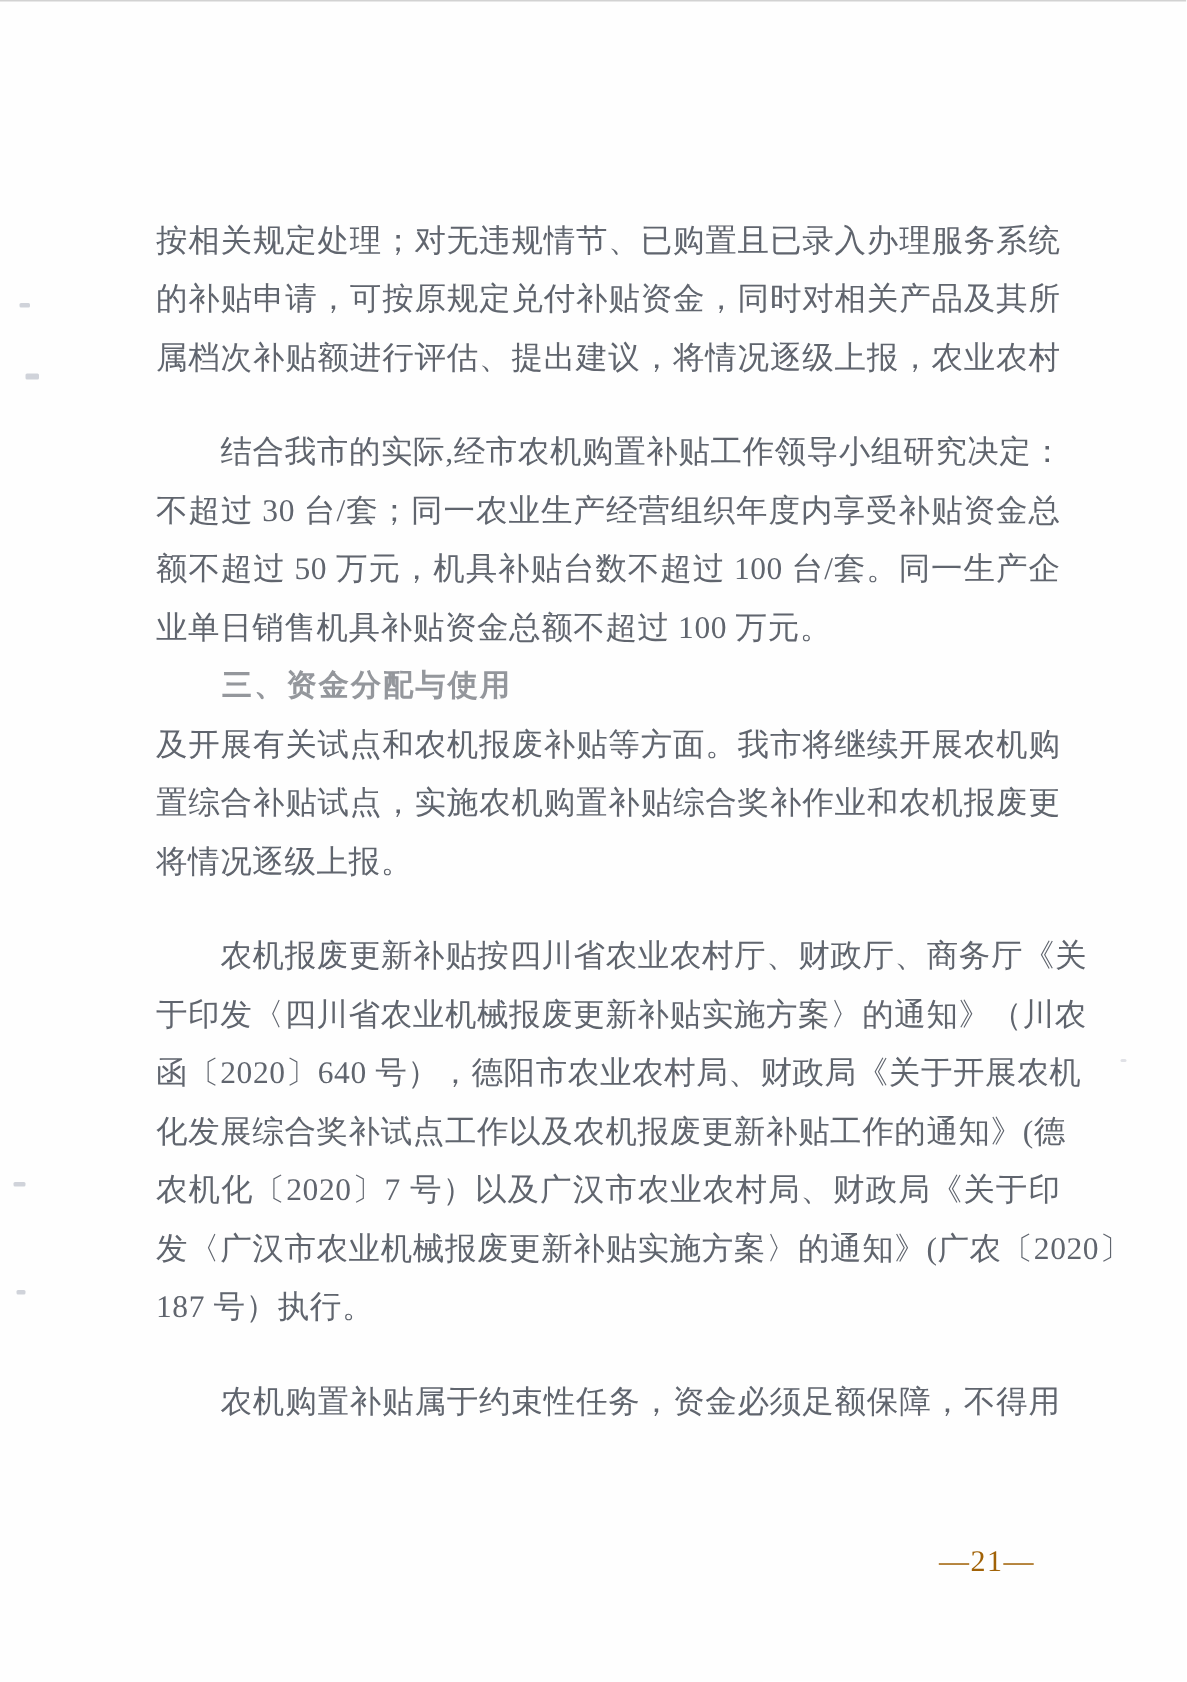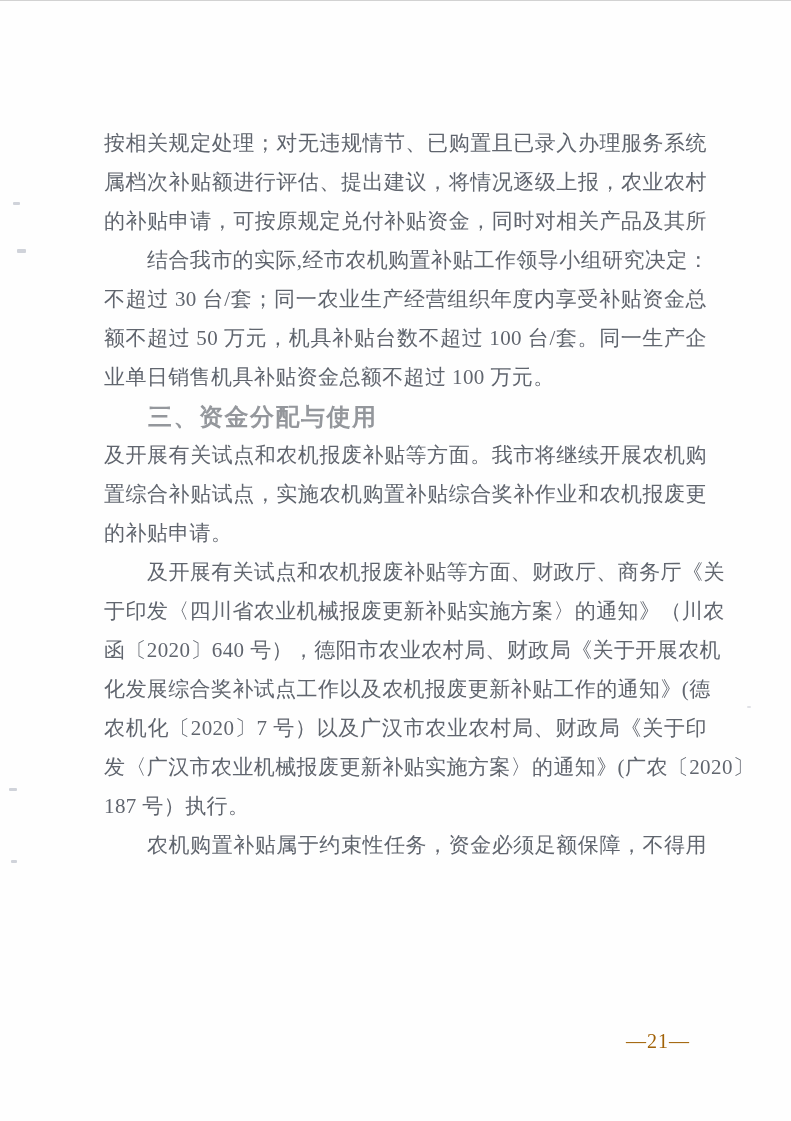--- a/index.html
+++ b/index.html
@@ -17,47 +17,48 @@
   }
   .scan-topline {
     position: absolute;
     top: 0; left: 0;
     width: 791px;
     height: 1px;
     background: #d2d2d2;
   }
   .text-block {
     position: absolute;
-    top: 124px;
+    top: 141px;
     left: 104px;
     width: 603px;
     color: #60656e;
   }
   .para { margin: 0; padding: 0; }
   .line {
     font-size: 21px;
     line-height: 39px;
     height: 39px;
     letter-spacing: 0.4px;
     text-align: justify;
     text-align-last: left;
     white-space: nowrap;
   }
   .line.j {
     text-align-last: justify;
   }
   .line.ind {
     text-indent: 43px;
+    margin-top: 24px;
   }
   .heading {
     margin: 0;
     padding: 0 0 0 44px;
     font-family: "Liberation Sans", "DejaVu Sans", sans-serif;
     font-weight: bold;
-    font-size: 24px;
+    font-size: 20px;
     line-height: 39px;
     height: 39px;
     letter-spacing: 1.5px;
     color: #94979c;
   }
   .page-number {
     position: absolute;
     top: 1029px;
     left: 626px;
     font-size: 20px;
@@ -82,41 +83,41 @@
 <body>
 
 <div class="page">
 
   <div class="scan-topline"></div>
 
   <div class="text-block">
 
     <div class="para">
       <div class="line j">按相关规定处理；对无违规情节、已购置且已录入办理服务系统</div>
+      <div class="line j">的补贴申请，可按原规定兑付补贴资金，同时对相关产品及其所</div>
       <div class="line j">属档次补贴额进行评估、提出建议，将情况逐级上报，农业农村</div>
-      <div class="line j">的补贴申请，可按原规定兑付补贴资金，同时对相关产品及其所</div>
     </div>
 
     <div class="para">
       <div class="line j ind">结合我市的实际,经市农机购置补贴工作领导小组研究决定：</div>
       <div class="line j">不超过 30 台/套；同一农业生产经营组织年度内享受补贴资金总</div>
       <div class="line j">额不超过 50 万元，机具补贴台数不超过 100 台/套。同一生产企</div>
       <div class="line">业单日销售机具补贴资金总额不超过 100 万元。</div>
     </div>
 
     <h2 class="heading">三、资金分配与使用</h2>
 
     <div class="para">
       <div class="line j">及开展有关试点和农机报废补贴等方面。我市将继续开展农机购</div>
       <div class="line j">置综合补贴试点，实施农机购置补贴综合奖补作业和农机报废更</div>
-      <div class="line">的补贴申请。</div>
+      <div class="line">将情况逐级上报。</div>
     </div>
 
     <div class="para">
-      <div class="line j ind">及开展有关试点和农机报废补贴等方面、财政厅、商务厅《关</div>
+      <div class="line j ind">农机报废更新补贴按四川省农业农村厅、财政厅、商务厅《关</div>
       <div class="line j">于印发〈四川省农业机械报废更新补贴实施方案〉的通知》（川农</div>
       <div class="line j">函〔2020〕640 号），德阳市农业农村局、财政局《关于开展农机</div>
       <div class="line j">化发展综合奖补试点工作以及农机报废更新补贴工作的通知》(德</div>
       <div class="line j">农机化〔2020〕7 号）以及广汉市农业农村局、财政局《关于印</div>
       <div class="line j">发〈广汉市农业机械报废更新补贴实施方案〉的通知》(广农〔2020〕</div>
       <div class="line">187 号）执行。</div>
     </div>
 
     <div class="para">
       <div class="line j ind">农机购置补贴属于约束性任务，资金必须足额保障，不得用</div>

